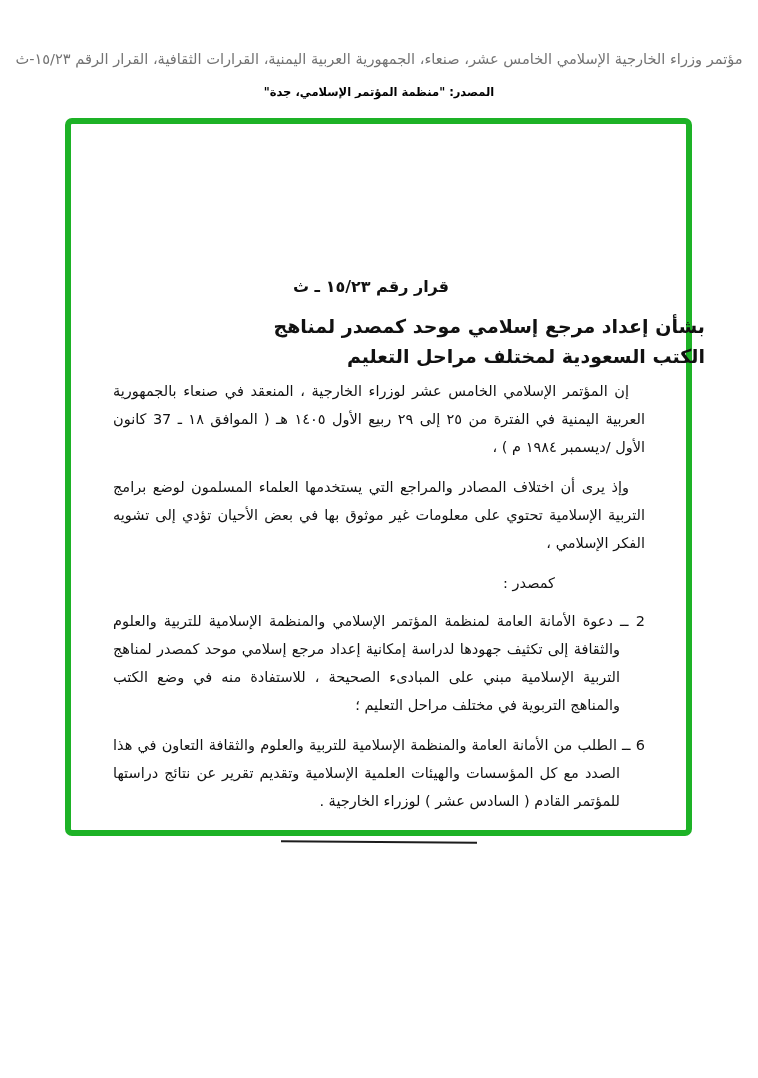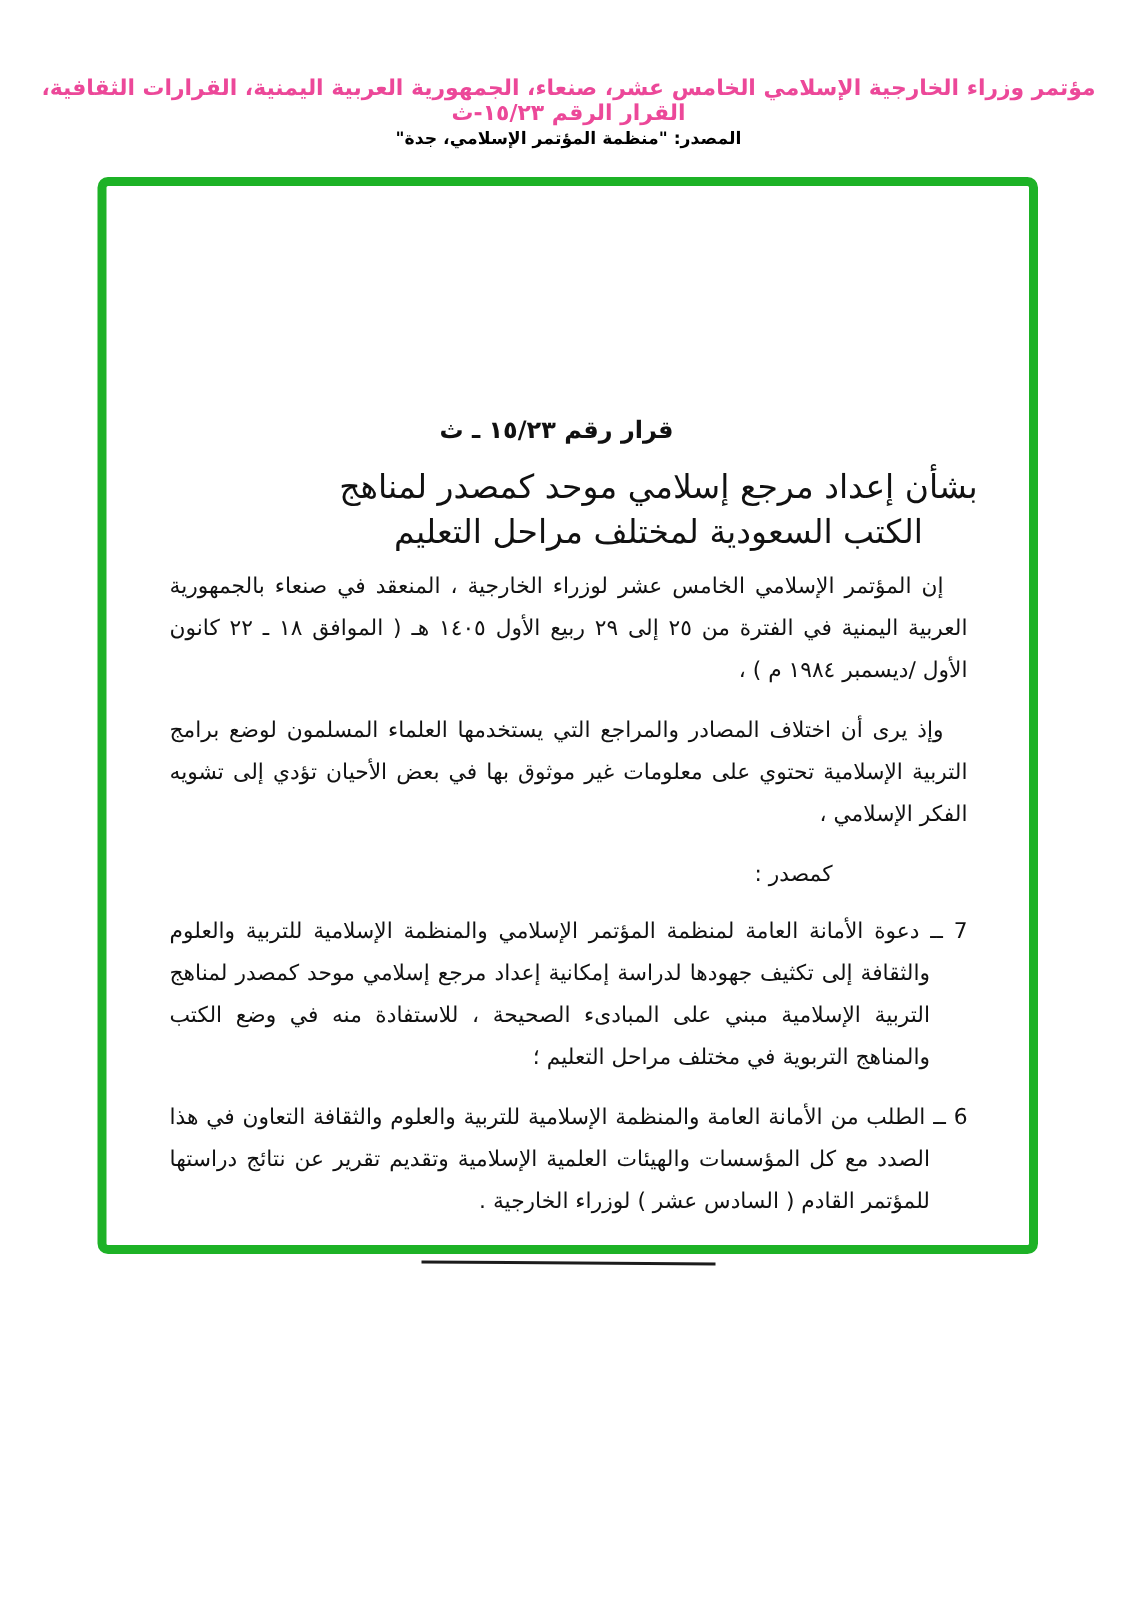--- a/index.html
+++ b/index.html
@@ -4,21 +4,21 @@
 <style>
   html,body{margin:0;padding:0;}
   body{
     width:758px;height:1078px;position:relative;overflow:hidden;
     background:#ffffff;color:#141414;
     font-family:"DejaVu Sans",sans-serif;
   }
   .header-line1{
     position:absolute;top:50px;left:8px;right:8px;
     direction:rtl;text-align:center;
-    font-size:14.6px;font-weight:bold;color:#ec4899;
+    font-size:14.6px;font-weight:normal;color:#737373;
   }
   .header-line2{
     position:absolute;top:85px;left:0;right:0;
     direction:rtl;text-align:center;
     font-size:11.5px;font-weight:bold;color:#000;
   }
   .frame{
     position:absolute;left:65px;top:118px;width:627px;height:718px;
     box-sizing:border-box;
     border:6px solid #1db226;border-radius:7px;
@@ -28,21 +28,21 @@
     position:absolute;left:0;top:0;right:0;bottom:0;
     direction:rtl;
     padding:153px 41px 0 42px;
     font-size:14.5px;line-height:28px;color:#111;
   }
   .decision-number{
     text-align:center;font-size:16px;font-weight:bold;
     line-height:20px;margin:0 0 14px 0;transform:translateX(-8px);
   }
   .subject{
-    text-align:center;font-weight:normal;font-size:22px;
+    text-align:right;font-weight:bold;font-size:19px;
     line-height:30px;margin:0 0 6px 0;transform:translateX(60px);
   }
   .subject div{white-space:nowrap;}
   .para{
     margin:0 0 12px 0;text-indent:16px;text-align:justify;
   }
   .decides{
     margin:0 90px 10px 0;line-height:28px;
   }
   .item{
@@ -63,24 +63,24 @@
 <div class="frame">
   <div class="doc">
 
     <div class="decision-number">قرار رقم ١٥/٢٣ ـ ث</div>
 
     <div class="subject">
       <div>بشأن إعداد مرجع إسلامي موحد كمصدر لمناهج</div>
       <div>الكتب السعودية لمختلف مراحل التعليم</div>
     </div>
 
-    <div class="para">إن المؤتمر الإسلامي الخامس عشر لوزراء الخارجية ، المنعقد في صنعاء بالجمهورية العربية اليمنية في الفترة من ٢٥ إلى ٢٩ ربيع الأول ١٤٠٥ هـ ( الموافق ١٨ ـ ٢٢ كانون الأول /ديسمبر ١٩٨٤ م ) ،</div>
+    <div class="para">إن المؤتمر الإسلامي الخامس عشر لوزراء الخارجية ، المنعقد في صنعاء بالجمهورية العربية اليمنية في الفترة من ٢٥ إلى ٢٩ ربيع الأول ١٤٠٥ هـ ( الموافق ١٨ ـ 37 كانون الأول /ديسمبر ١٩٨٤ م ) ،</div>
     <div class="para">وإذ يرى أن اختلاف المصادر والمراجع التي يستخدمها العلماء المسلمون لوضع برامج التربية الإسلامية تحتوي على معلومات غير موثوق بها في بعض الأحيان تؤدي إلى تشويه الفكر الإسلامي ،</div>
 
     <div class="decides">كمصدر :</div>
 
-    <div class="item">7 ــ دعوة الأمانة العامة لمنظمة المؤتمر الإسلامي والمنظمة الإسلامية للتربية والعلوم والثقافة إلى تكثيف جهودها لدراسة إمكانية إعداد مرجع إسلامي موحد كمصدر لمناهج التربية الإسلامية مبني على المبادىء الصحيحة ، للاستفادة منه في وضع الكتب والمناهج التربوية في مختلف مراحل التعليم ؛</div>
+    <div class="item">2 ــ دعوة الأمانة العامة لمنظمة المؤتمر الإسلامي والمنظمة الإسلامية للتربية والعلوم والثقافة إلى تكثيف جهودها لدراسة إمكانية إعداد مرجع إسلامي موحد كمصدر لمناهج التربية الإسلامية مبني على المبادىء الصحيحة ، للاستفادة منه في وضع الكتب والمناهج التربوية في مختلف مراحل التعليم ؛</div>
     <div class="item">6 ــ الطلب من الأمانة العامة والمنظمة الإسلامية للتربية والعلوم والثقافة التعاون في هذا الصدد مع كل المؤسسات والهيئات العلمية الإسلامية وتقديم تقرير عن نتائج دراستها للمؤتمر القادم ( السادس عشر ) لوزراء الخارجية .</div>
 
     <div class="divider"></div>
 
   </div>
 </div>
 
 </body></html>

